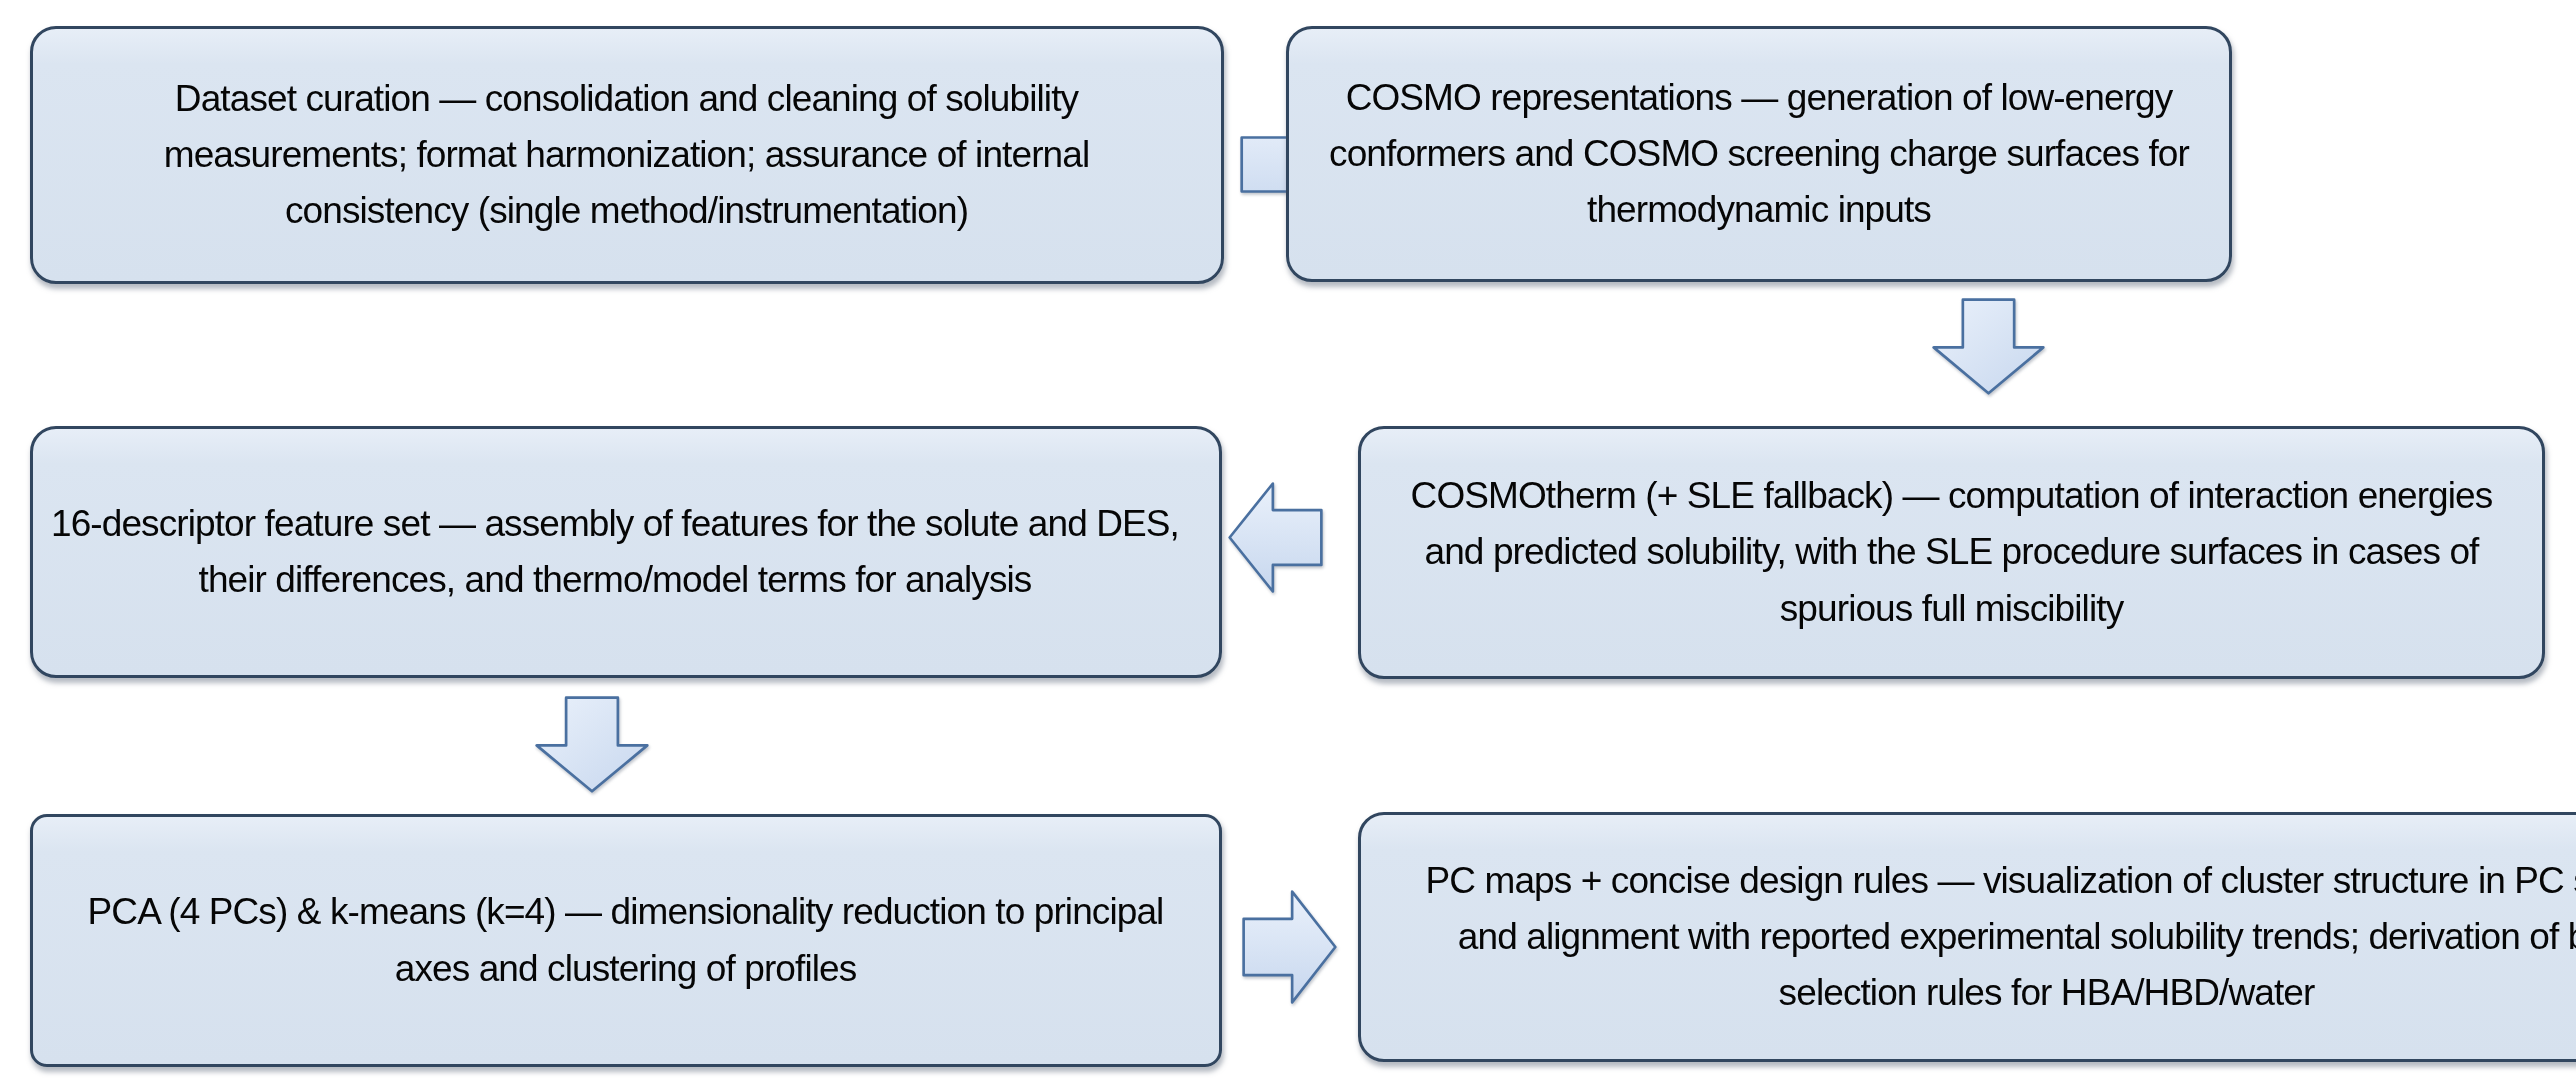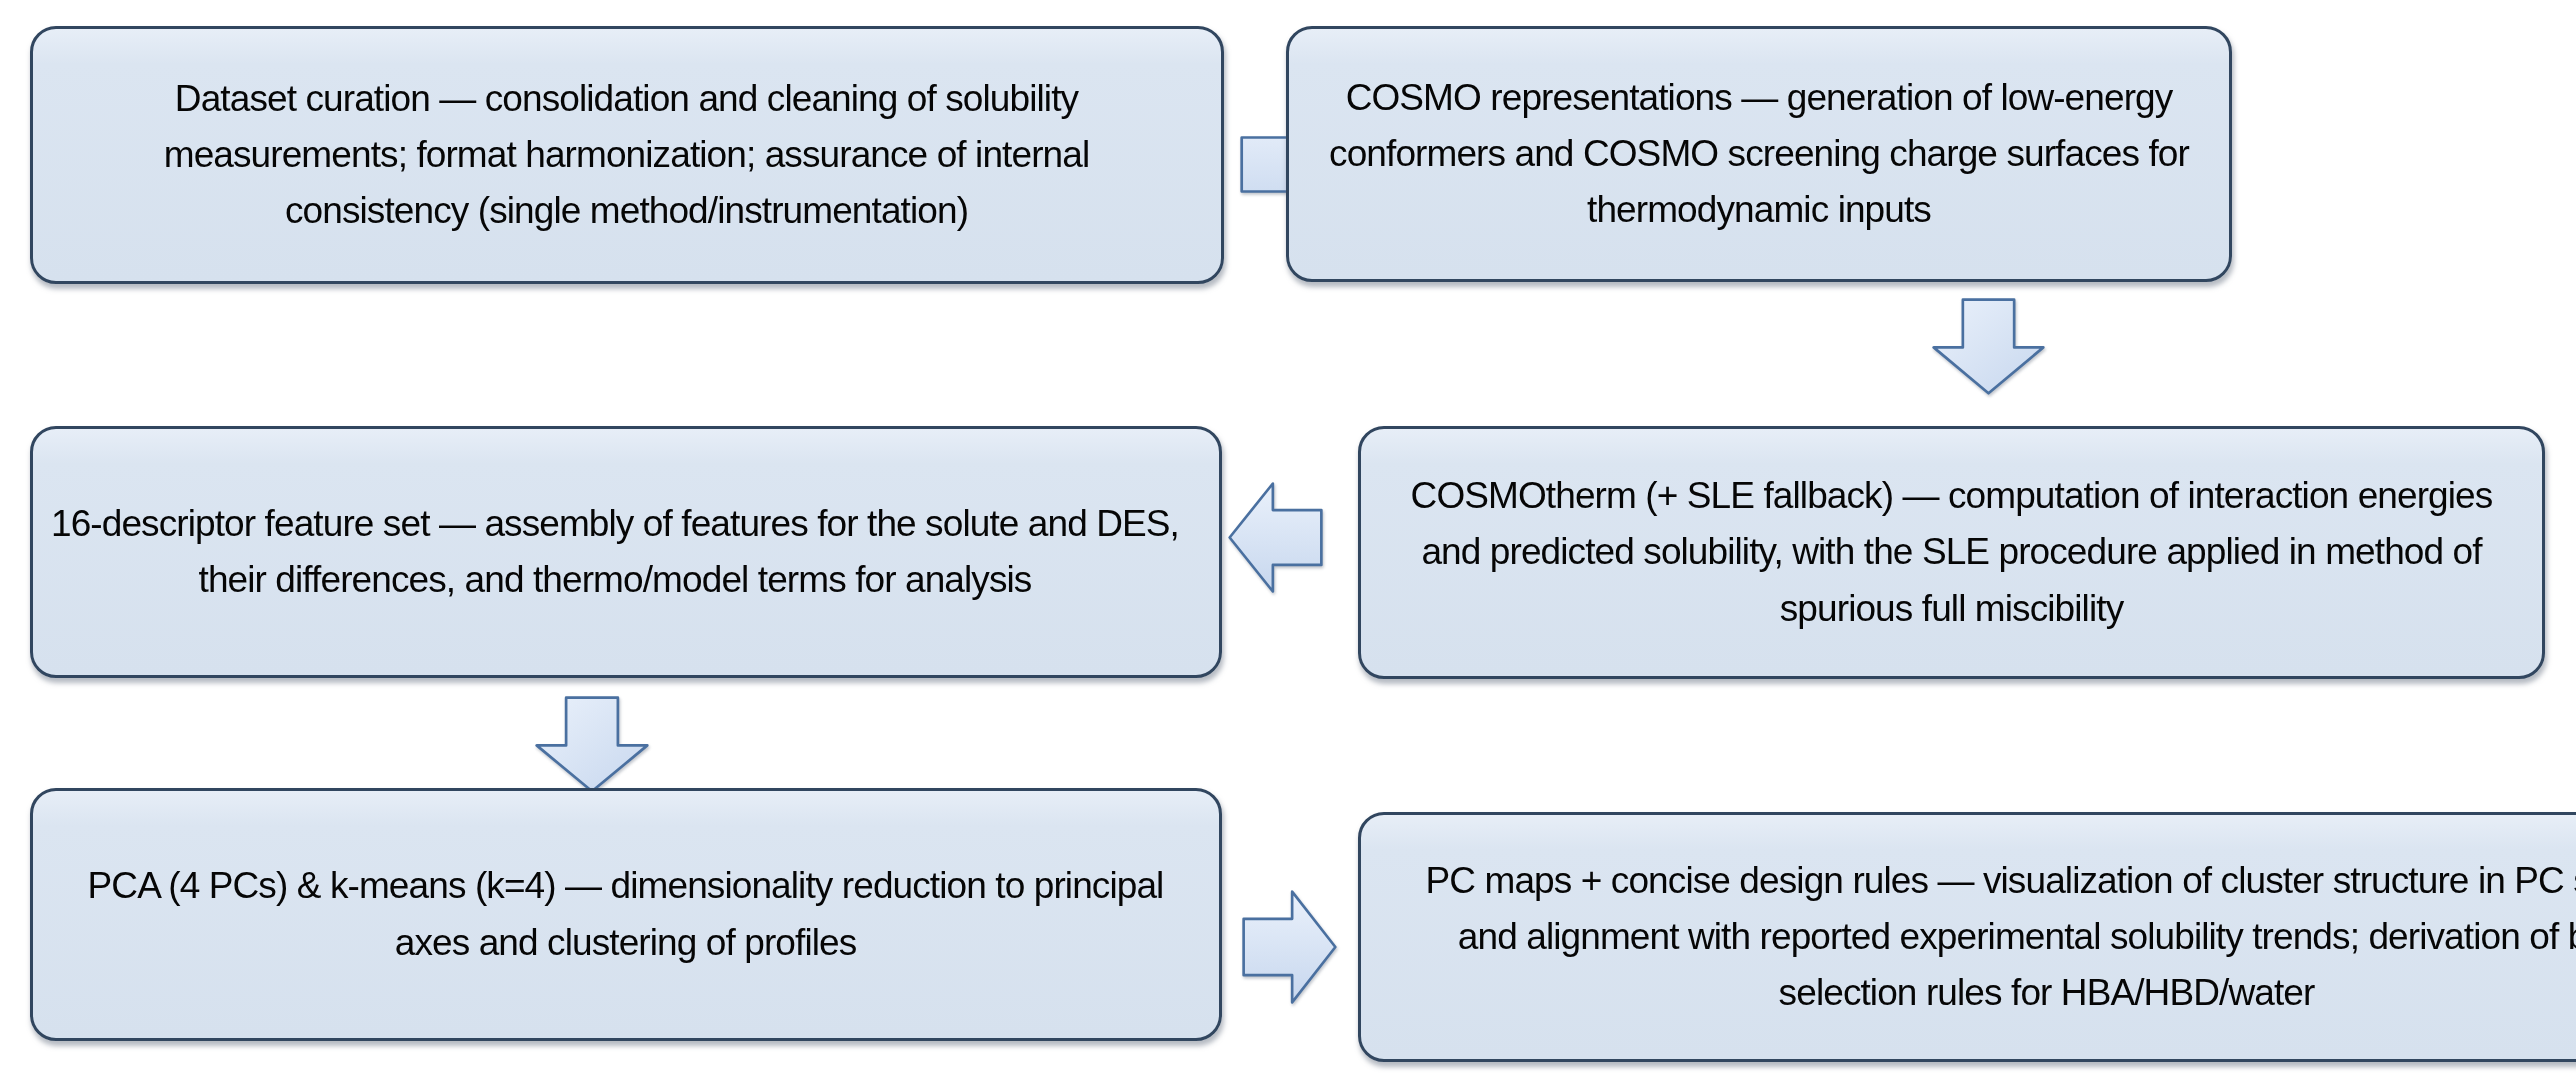--- a/index.html
+++ b/index.html
@@ -40,21 +40,21 @@
     font-stretch:condensed;
   }
   .flow-arrow{position:absolute;}
   .flow-arrow svg{display:block;width:100%;height:100%;
     filter:drop-shadow(1.7px 2.6px 1.7px rgba(115,125,140,0.45));}
   
   #box-0{left:29.5px;  top:26px;  width:1194px; height:258px;}
   #box-1{left:1286px;top:26px;  width:946px; height:256px;}
   #box-2{left:29.5px;  top:426px; width:1192px; height:252px;padding-left:18px;}
   #box-3{left:1358px;top:426px; width:1187px; height:253px;}
-  #box-4{left:29.5px;  top:788px; width:1192px; height:253px;}
+  #box-4{left:29.5px;  top:814px; width:1192px; height:253px;border-radius:17px;}
   #box-5{left:1358px;top:812px; width:1377px; height:250px;}
   
   #arrow-0{left:1239px;top:108px; width:99px;height:113px;}
   #arrow-1{left:1931px;top:297px; width:115px;height:99px;}
   #arrow-2{left:1227px;top:480px; width:97px;height:115px;}
   #arrow-3{left:534px; top:695px; width:116px;height:99px;}
   #arrow-4{left:1241px;top:888px;width:97px;height:118px;}
 </style>
 </head>
 <body>
@@ -103,21 +103,21 @@
         <linearGradient id="gradA2" x1="0" y1="0" x2="0" y2="1">
           <stop offset="0" style="stop-color:var(--arrow-grad-light)"></stop>
           <stop offset="1" style="stop-color:var(--arrow-grad-dark)"></stop>
         </linearGradient>
       </defs>
       <polygon points="107,34 52,34 52,4 3,65 52,126 52,96 107,96" fill="url(#gradA2)" stroke="var(--arrow-border)" stroke-width="3" stroke-linejoin="round"></polygon>
     </svg>
   </div>
 
   <div class="flow-box" id="box-3">
-    <div class="box-text">COSMOtherm (+ SLE fallback) — computation of interaction energies and predicted solubility, with the SLE procedure applied in method of spurious full miscibility</div>
+    <div class="box-text">COSMOtherm (+ SLE fallback) — computation of interaction energies and predicted solubility, with the SLE procedure surfaces in cases of spurious full miscibility</div>
   </div>
 
   <div class="flow-arrow" id="arrow-3">
     <svg viewBox="0 0 130 112" preserveAspectRatio="none" aria-hidden="true">
       <defs>
         <linearGradient id="gradA3" x1="0" y1="0" x2="1" y2="1">
           <stop offset="0" style="stop-color:var(--arrow-grad-light)"></stop>
           <stop offset="1" style="stop-color:var(--arrow-grad-dark)"></stop>
         </linearGradient>
       </defs>

